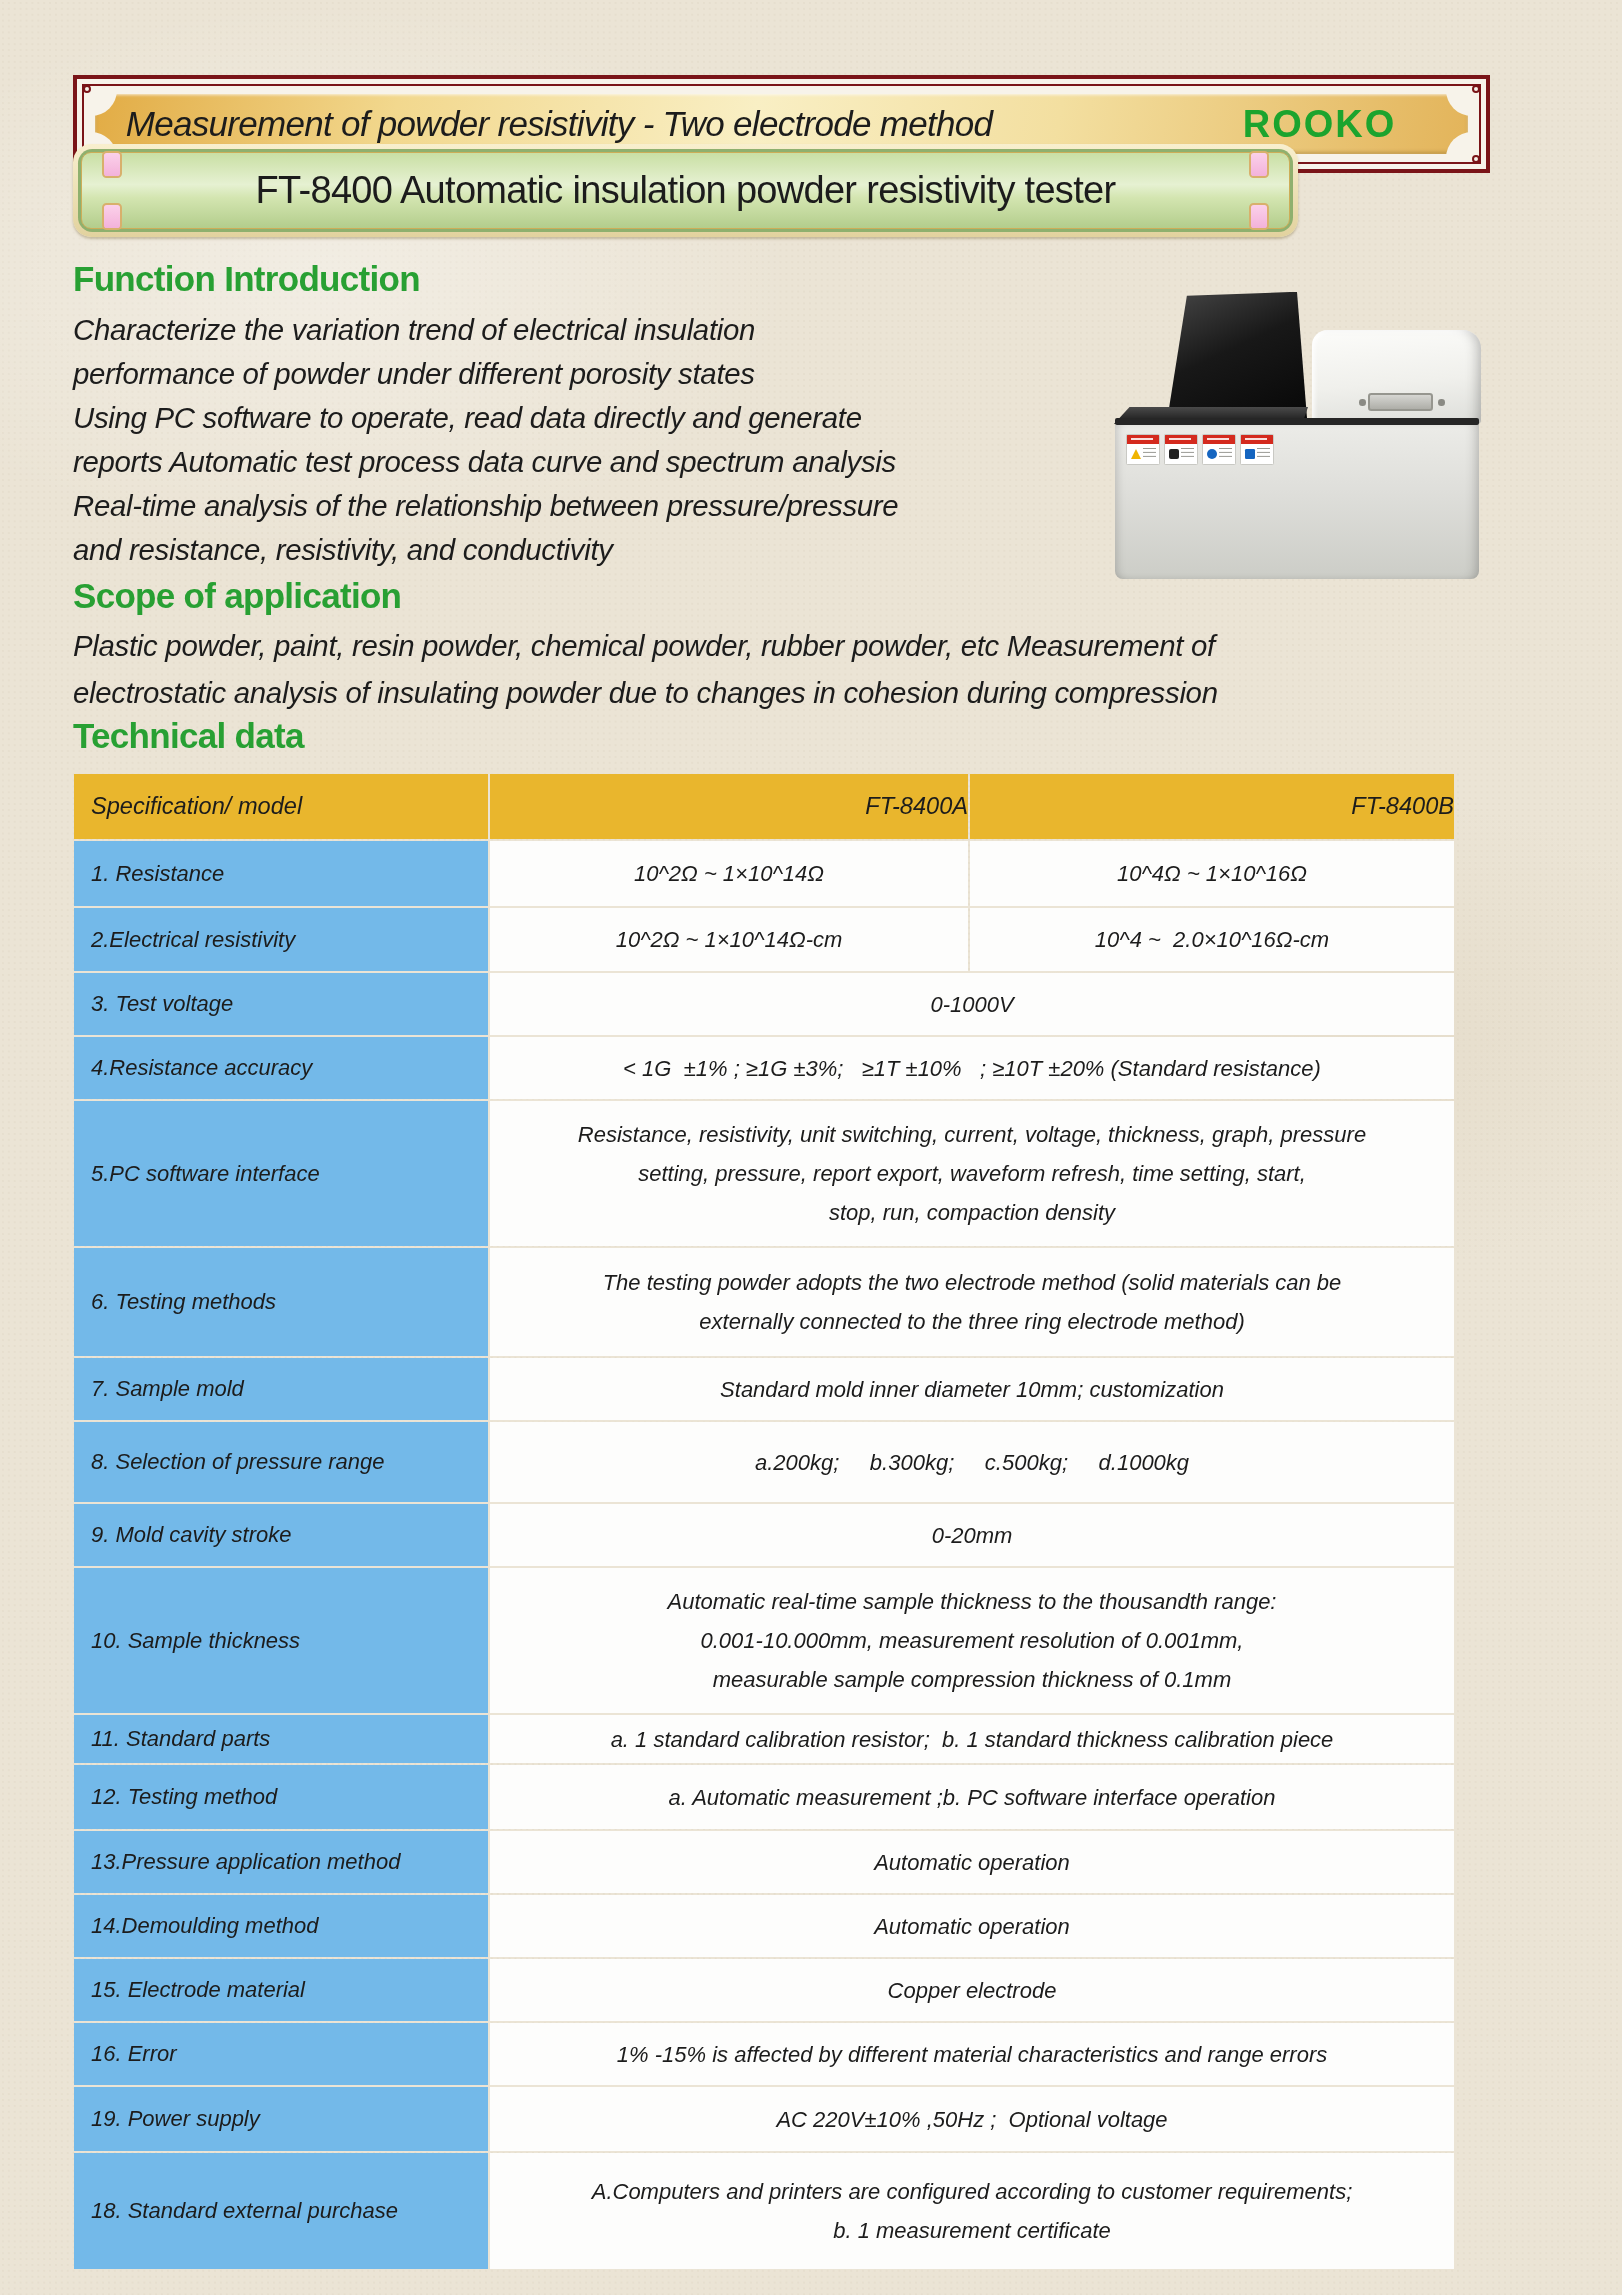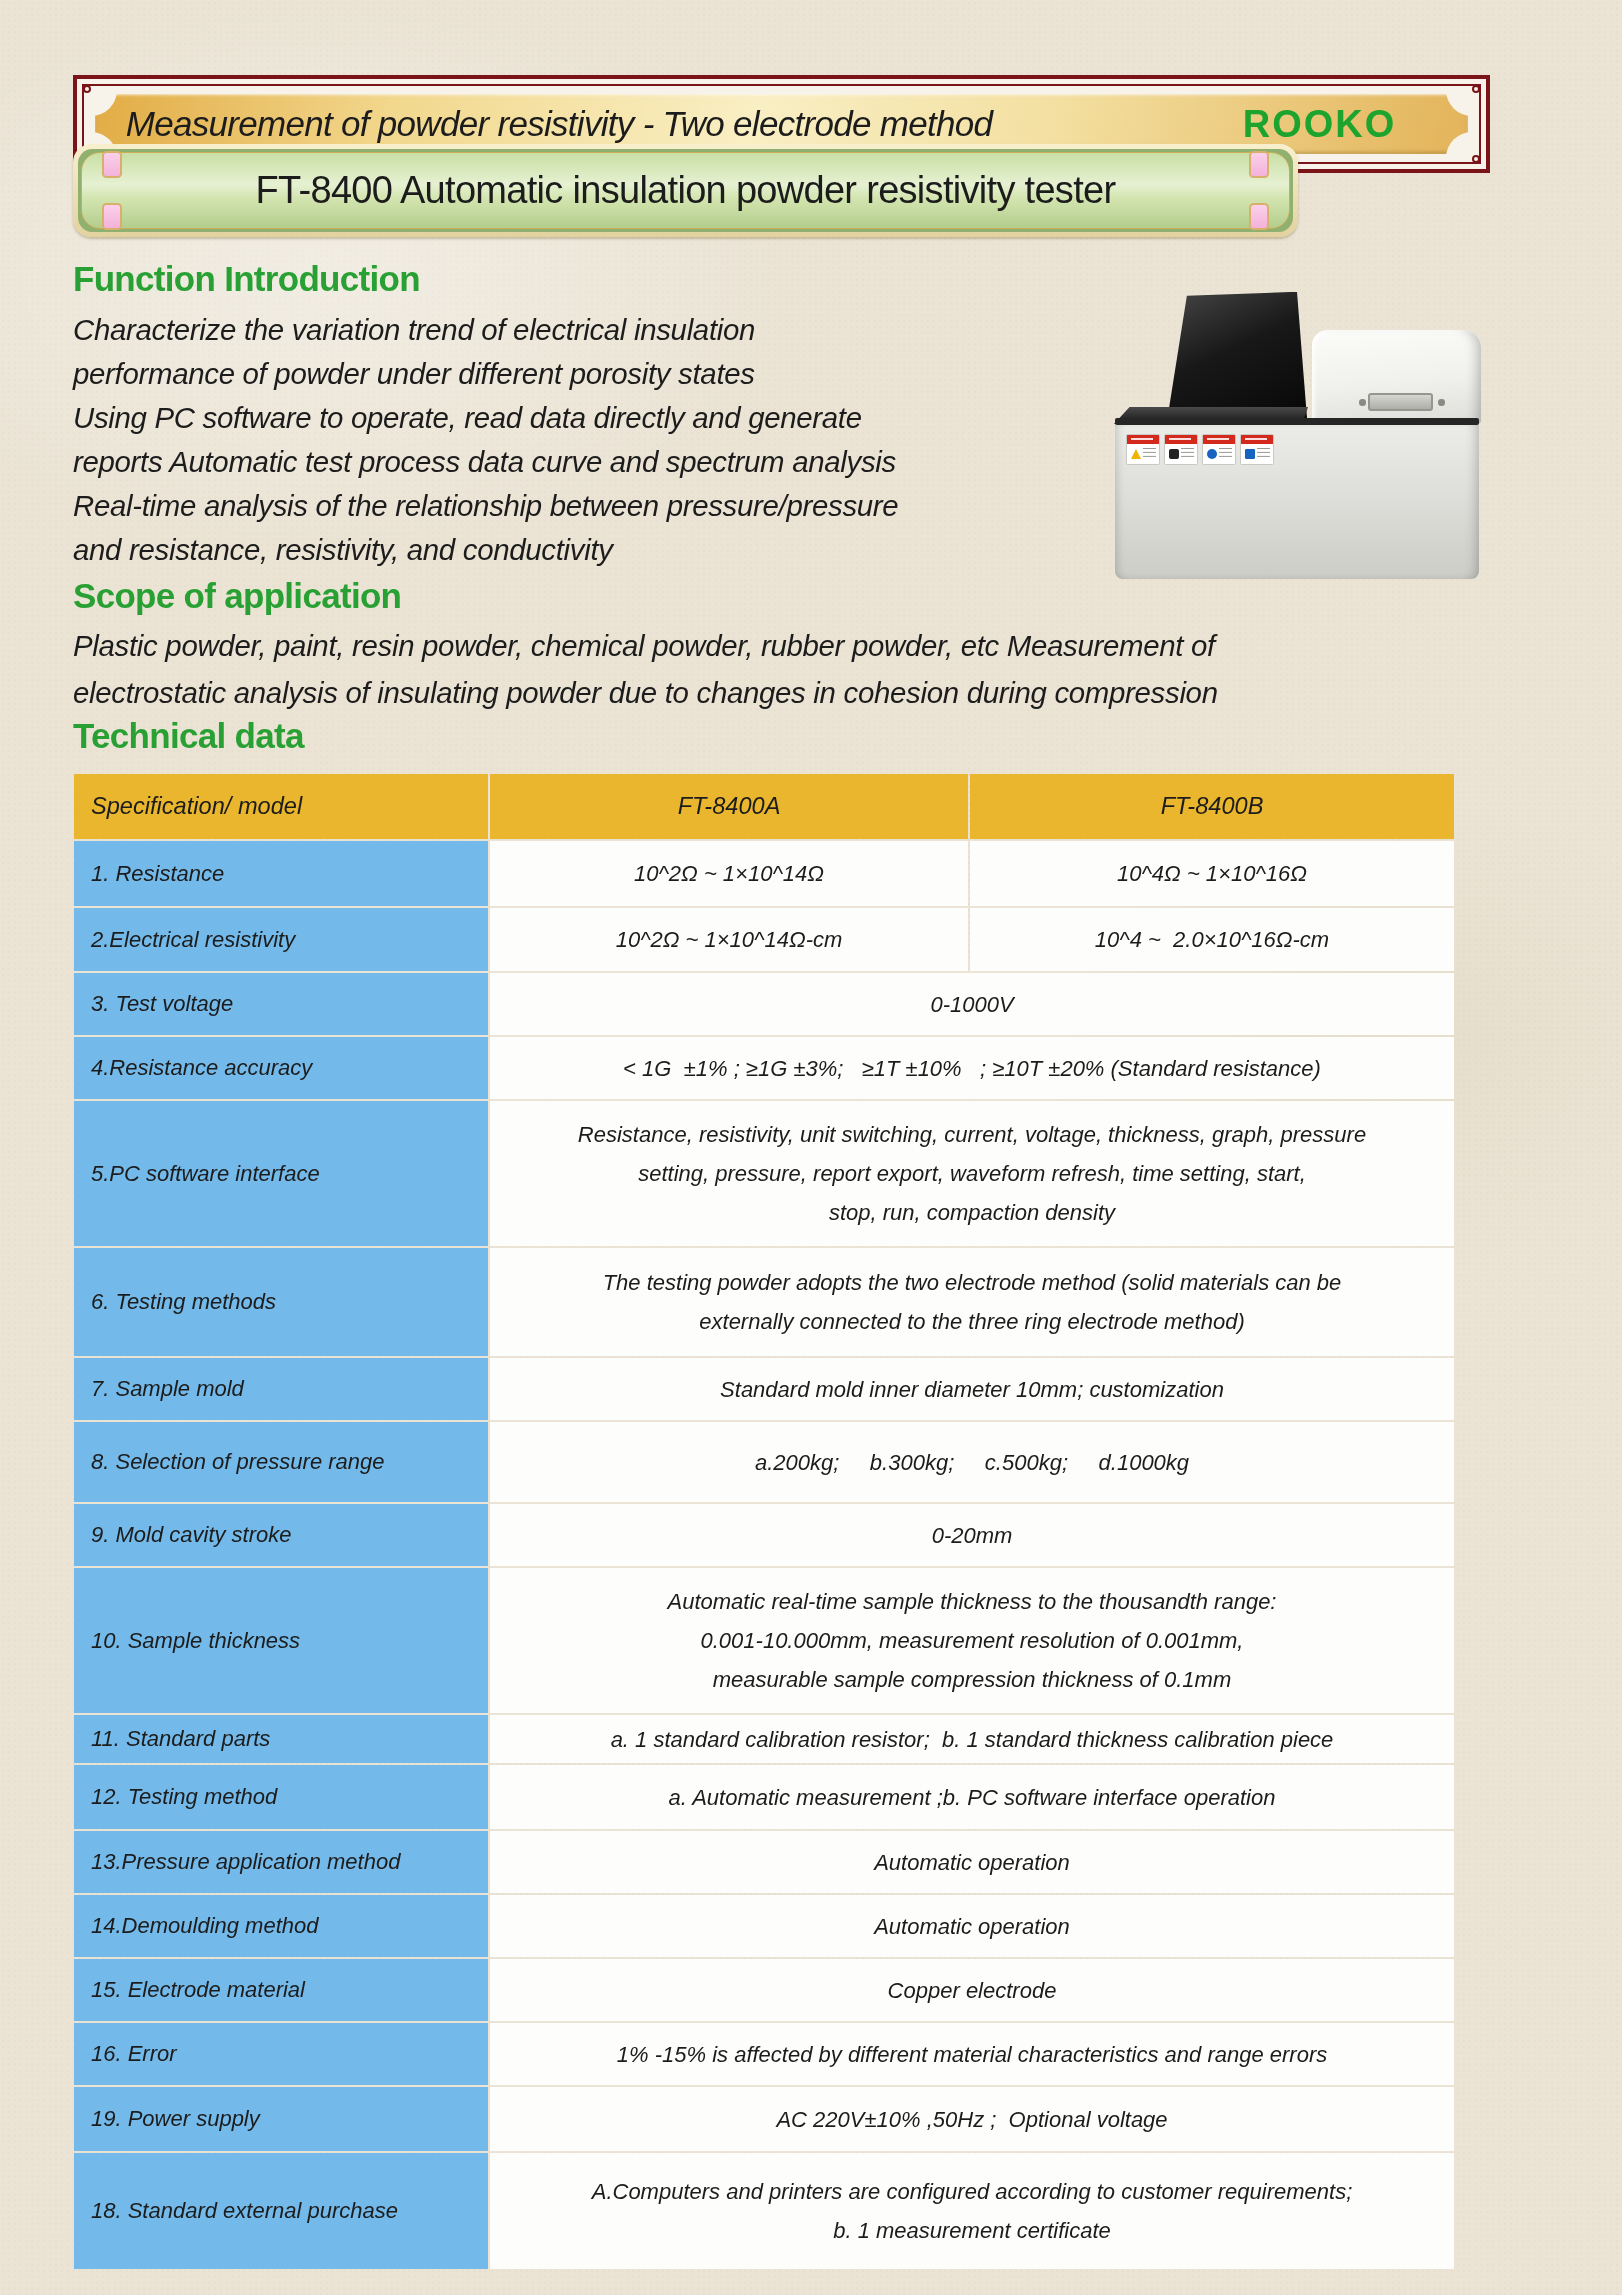--- a/index.html
+++ b/index.html
@@ -36,21 +36,21 @@
   .scallop.bl{ left:-3.9px; bottom:-3.9px; border-top-right-radius:100%; }
   .scallop.br{ right:-3.9px; bottom:-3.9px; border-top-left-radius:100%; }
   .banner-title{ font-style:italic; font-size:35px; letter-spacing:-0.7px; padding-left:31px; white-space:nowrap; }
   .banner-brand{ margin-left:auto; padding-right:72px; font-weight:700; font-size:38px; color:#1ca42e; letter-spacing:2px; }
 
   
   .product-banner{ position:absolute; left:73px; top:144px; width:1225px; height:93px;
     border-radius:18.3px; background:linear-gradient(180deg,#f8efce,#e2d29e);
     box-shadow:0 2px 2.6px rgba(120,100,50,.35); padding:4.6px; }
   .pb-band{ width:100%; height:100%; border-radius:14.4px; background:#8fb06e; padding:3.9px; }
-  .pb-panel{ position:relative; width:100%; height:100%; border-radius:19px; border:1.3px solid #cdad58;
+  .pb-panel{ position:relative; width:100%; height:100%; border-radius:10px; border:1.3px solid #cdad58;
     background:linear-gradient(180deg,#c9dfa4 0%,#e6f1d2 42%,#d3e5b0 60%,#b3cd8c 100%);
     display:flex; align-items:center; justify-content:center; }
   .clip{ position:absolute; width:19.6px; height:27.5px; border-radius:4.6px;
     background:linear-gradient(180deg,#fbd1ea,#f3b2da); border:2px solid #d8b06c; }
   .clip.tl{ left:19.6px; top:-2.6px; } .clip.bl{ left:19.6px; bottom:-2.6px; }
   .clip.tr{ right:19.6px; top:-2.6px; } .clip.br{ right:19.6px; bottom:-2.6px; }
   .pb-title{ font-size:38px; letter-spacing:-0.7px; }
 
   
   .h-green{ position:absolute; left:73px; font-weight:700; font-size:35px; letter-spacing:-0.7px; color:#28a033; }
@@ -97,21 +97,21 @@
 
   
   #spec-table{ position:absolute; left:72px; top:772px; width:1384px;
     border-collapse:separate; border-spacing:2px; table-layout:fixed;
     font-size:22px; font-style:italic; }
   #spec-table td, #spec-table th{ vertical-align:middle; font-weight:400; }
   .c-label{ background:#73b9e9; text-align:left; padding-left:17px; padding-right:9.2px; }
   .c-val{ background:#fdfdfc; text-align:center; white-space:pre-wrap; line-height:39px; padding:0 13px; }
   .c-head{ background:#e9b62d; font-size:23.6px; }
   th.c-head.first{ text-align:left; padding-left:17px; }
-  th.c-head{ text-align:center; }
+  th.c-head{ text-align:right; }
 </style>
 </head>
 <body>
 
 <div id="page">
 
   <div class="top-banner">
     <div class="inner-frame">
       <div class="orn tl"></div>
       <div class="orn tr"></div>

